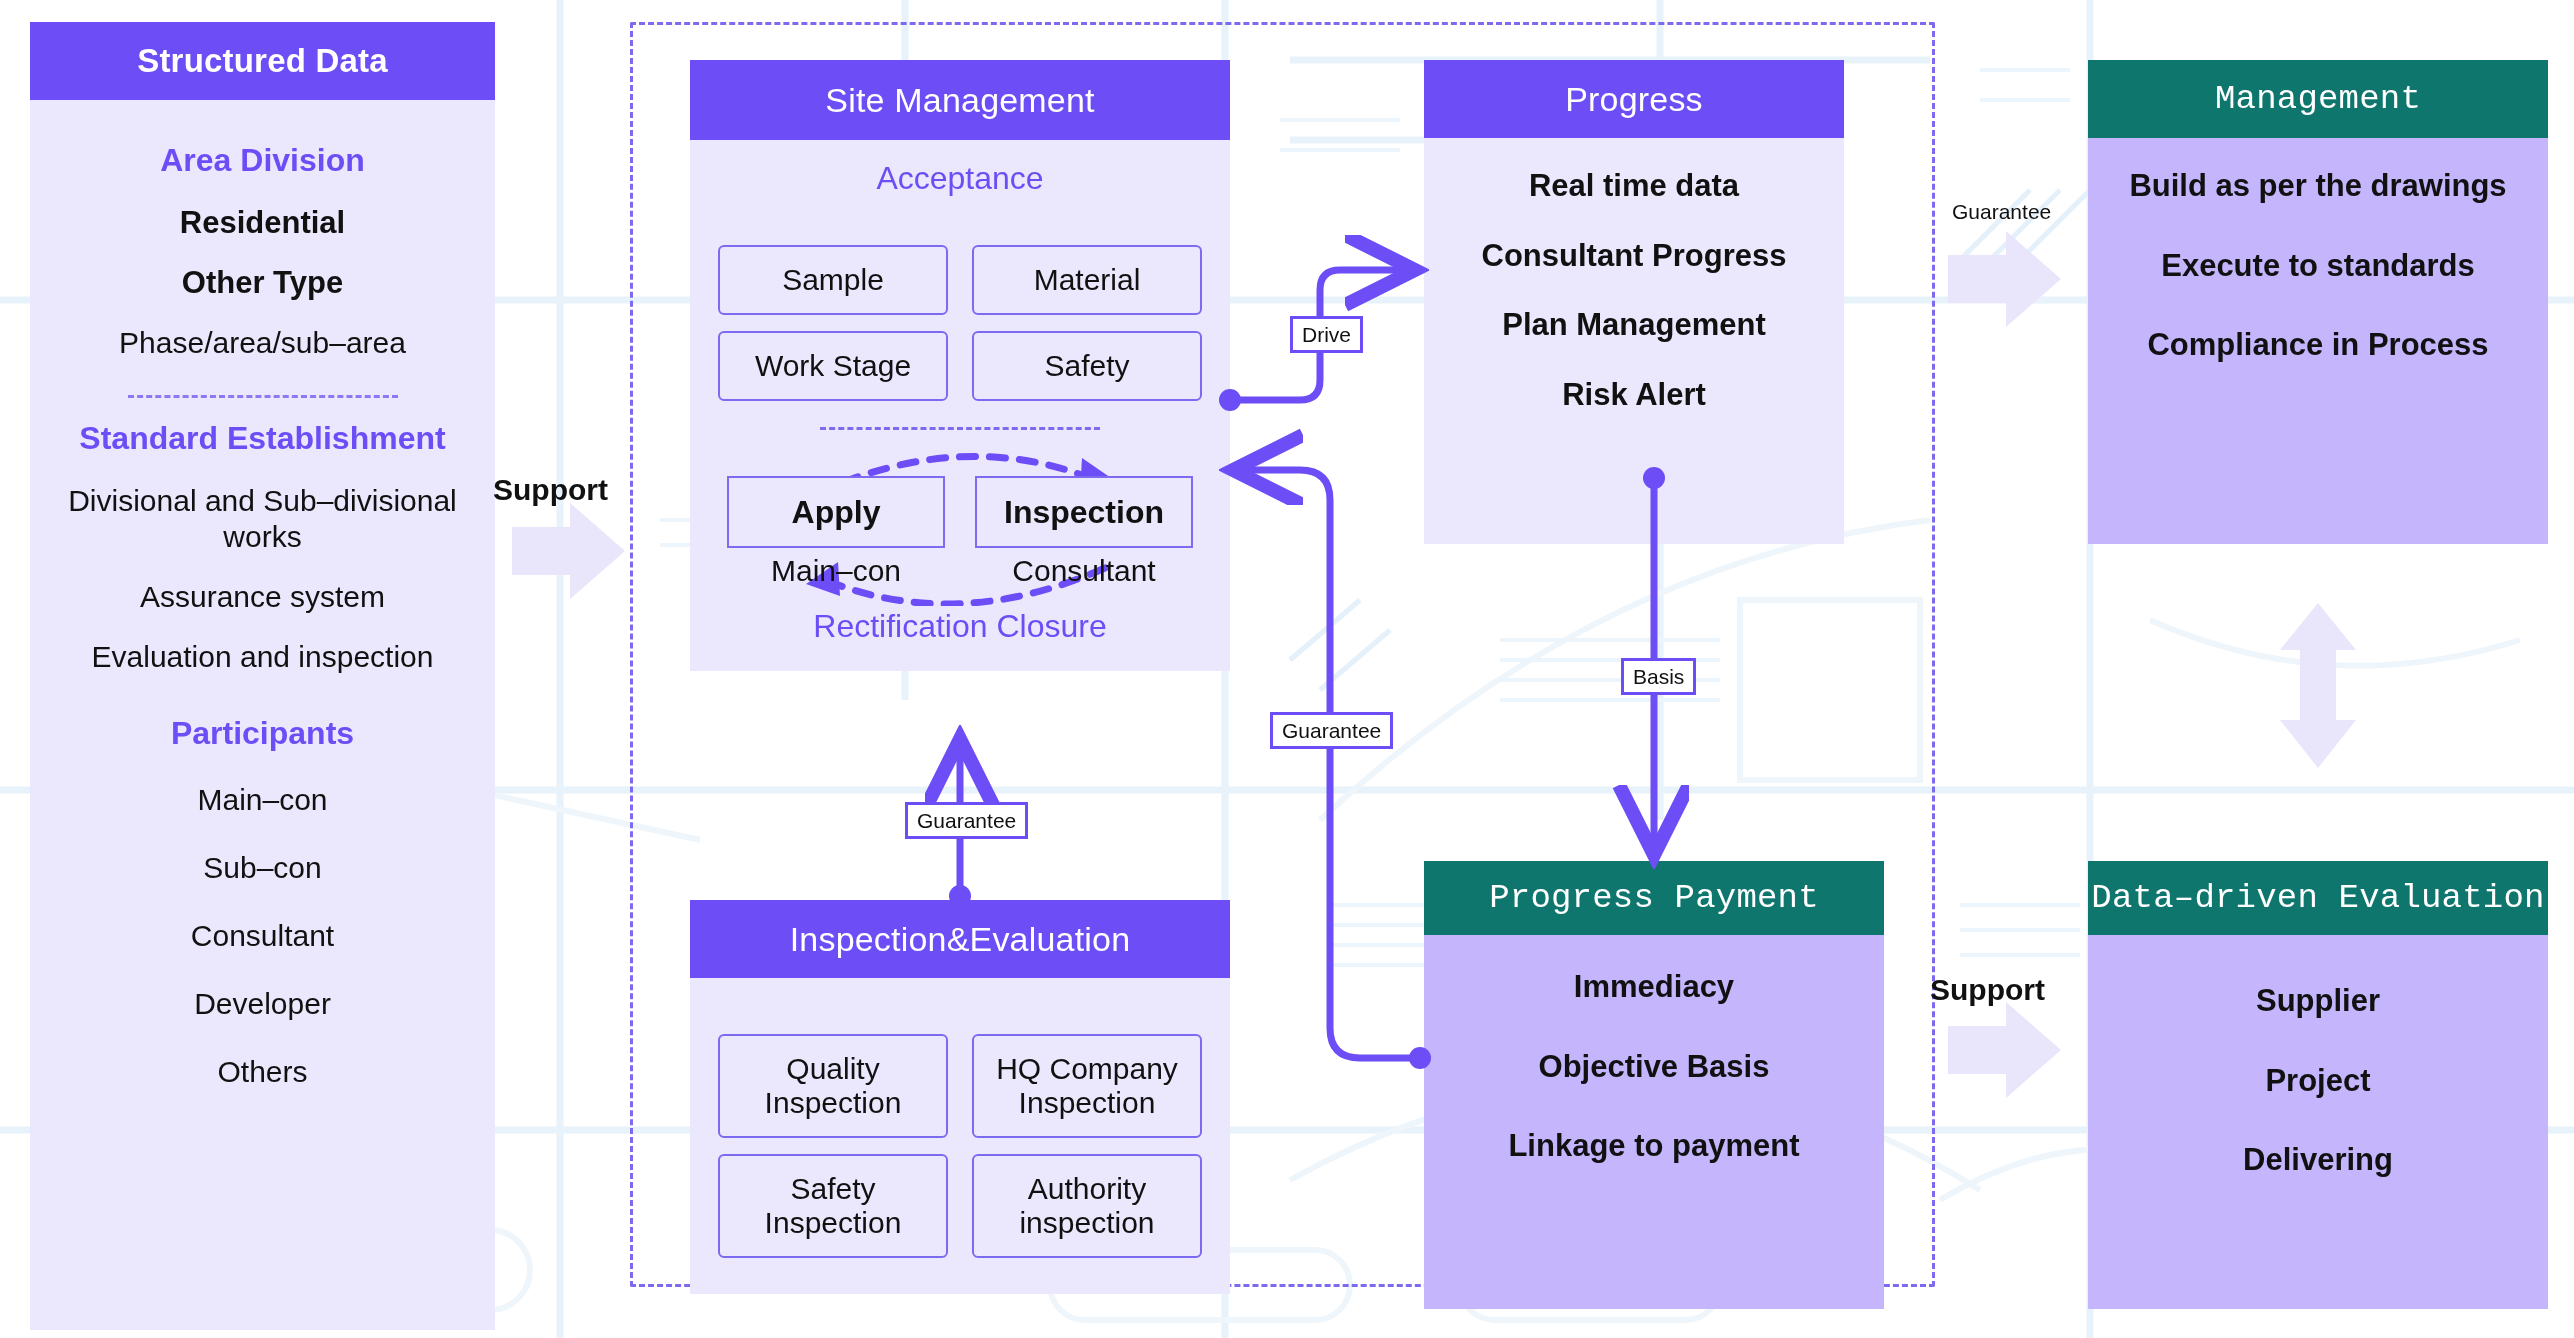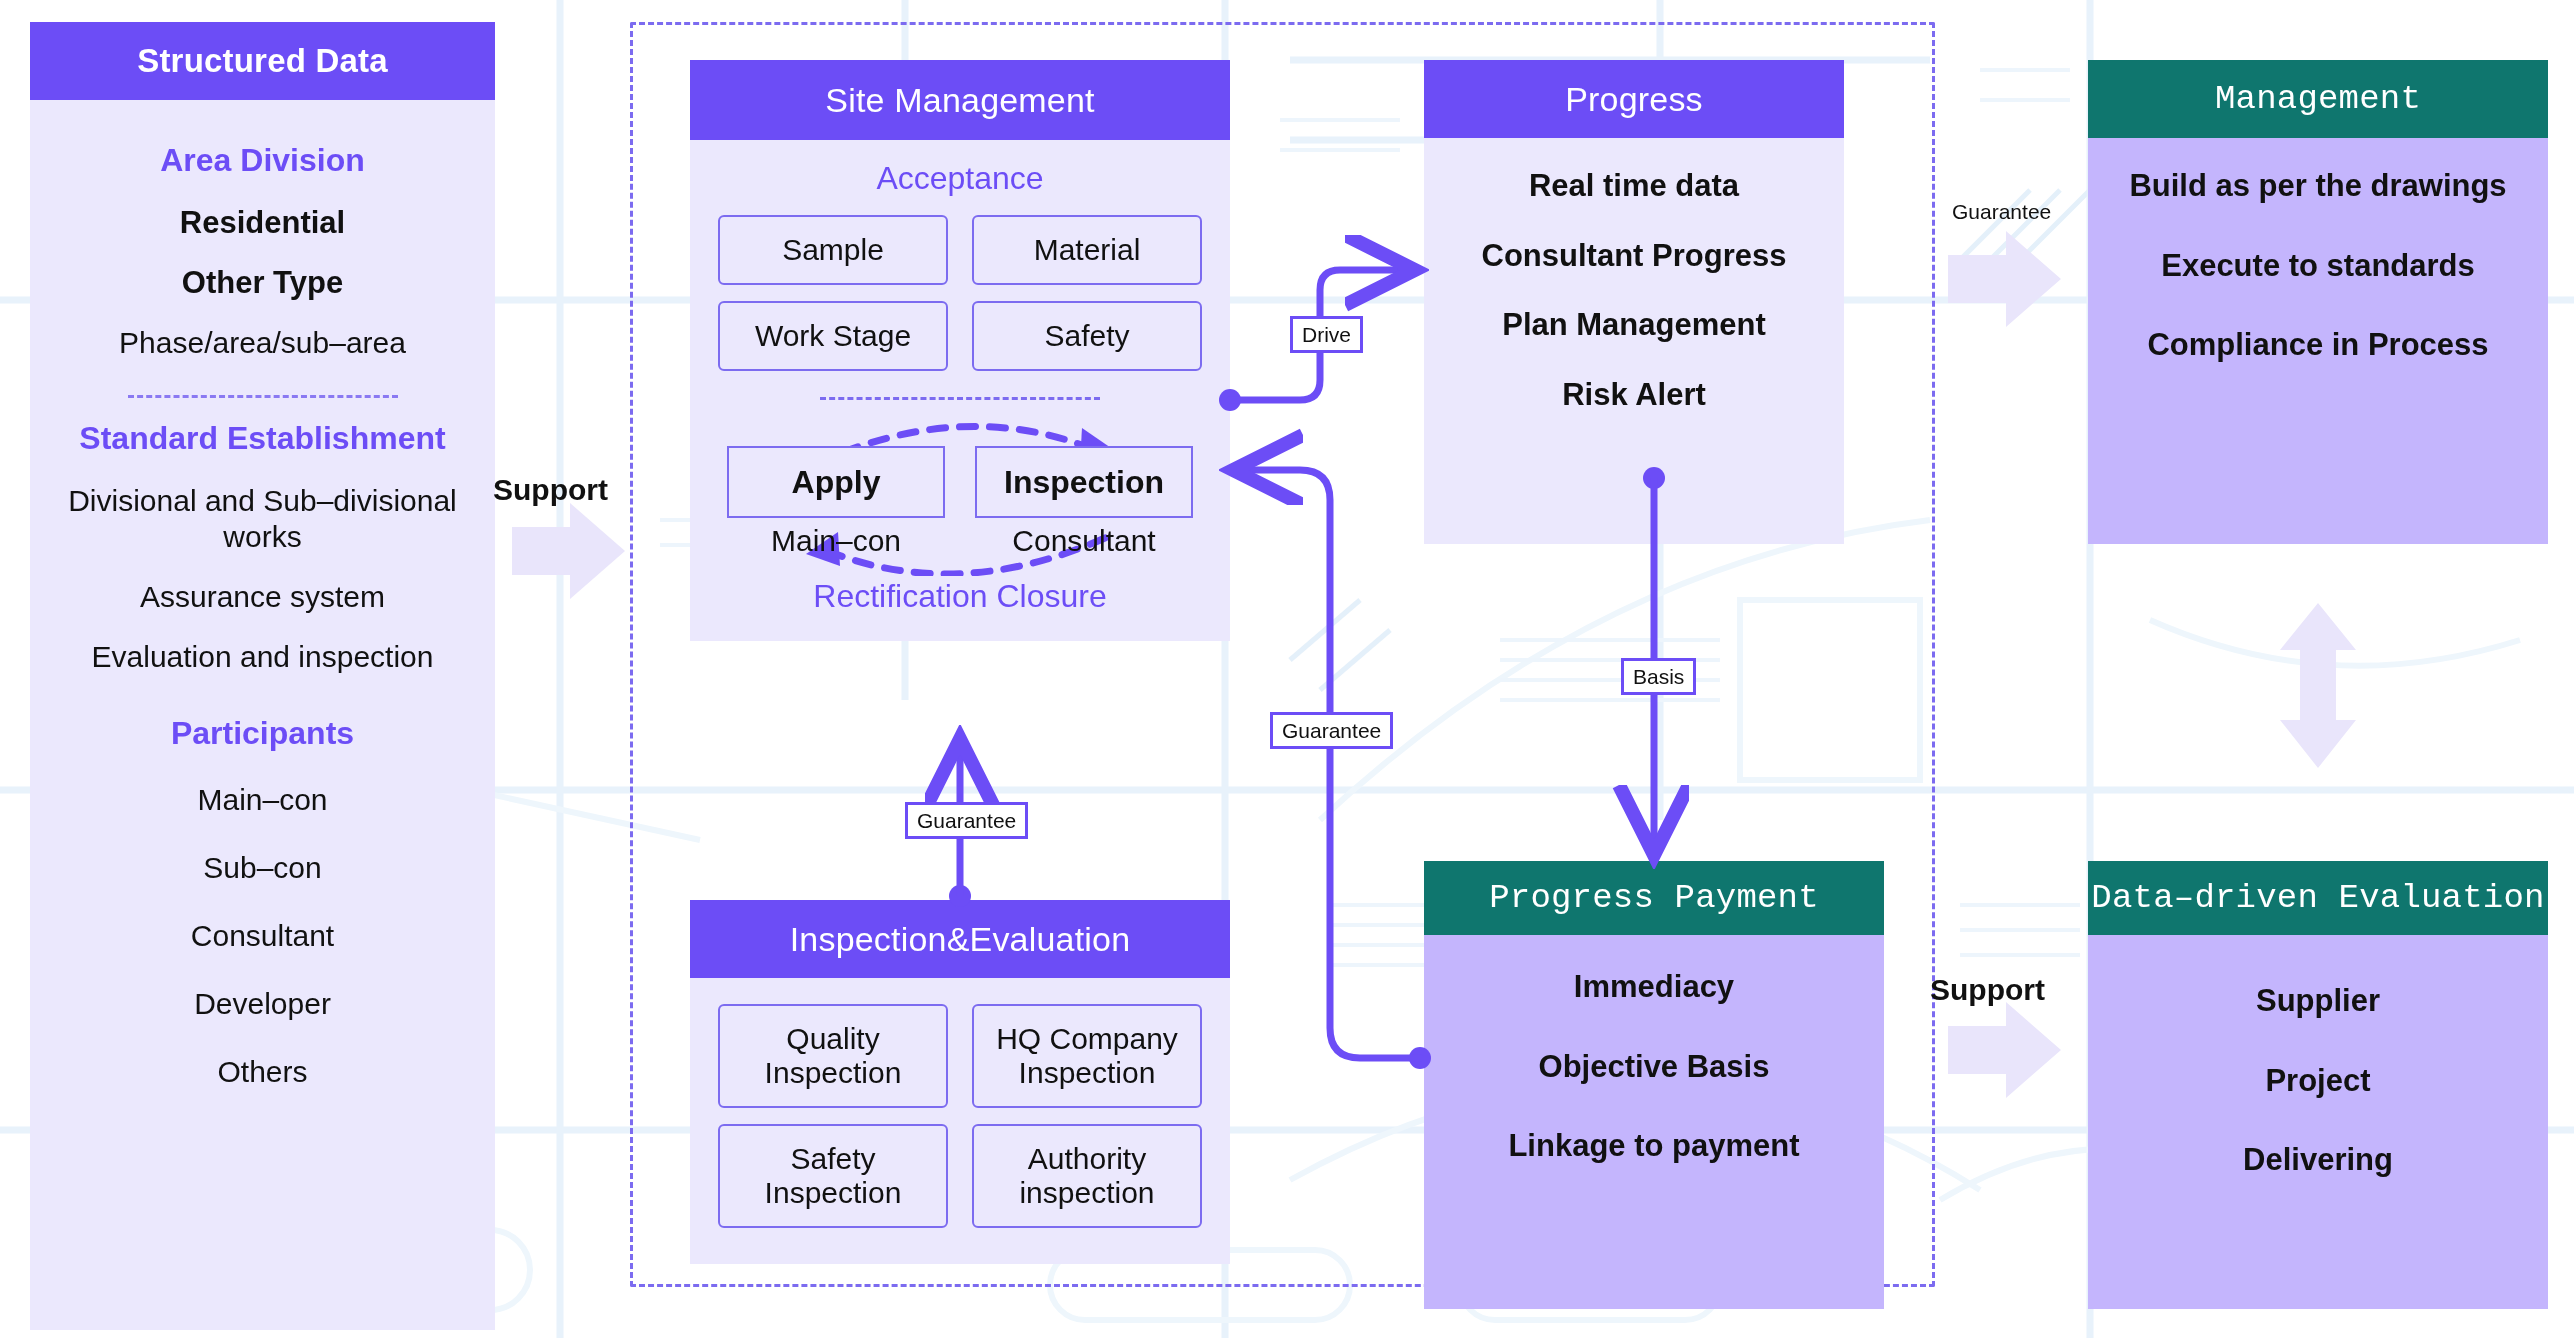--- a/index.html
+++ b/index.html
@@ -68,21 +68,21 @@
   }
   .sd-bold{font-size:31px;font-weight:700;color:#111;text-align:center;width:100%;margin:12px 0;}
   .sd-norm{font-size:30px;font-weight:400;color:#111;text-align:center;width:100%;margin:12px 0;line-height:1.2;}
   .sd-div{
     width:270px;height:0;border-top:3px dashed #8a79f2;margin:22px auto 4px auto;
   }
 
   
   .mini-grid{
     display:grid;grid-template-columns:1fr 1fr;
-    gap:16px 24px;width:100%;box-sizing:border-box;padding:0 28px;
+    gap:16px 24px;width:100%;box-sizing:border-box;padding:0 28px;margin-top:30px;
   }
   .mini-box{
     border:2px solid #7c6bf0;background:#ebe8fd;
     border-radius:6px;
     display:flex;align-items:center;justify-content:center;
     text-align:center;font-size:30px;color:#111;
     line-height:1.15;
     height:66px;
   }
   .mini-box.tall{height:100px;}

